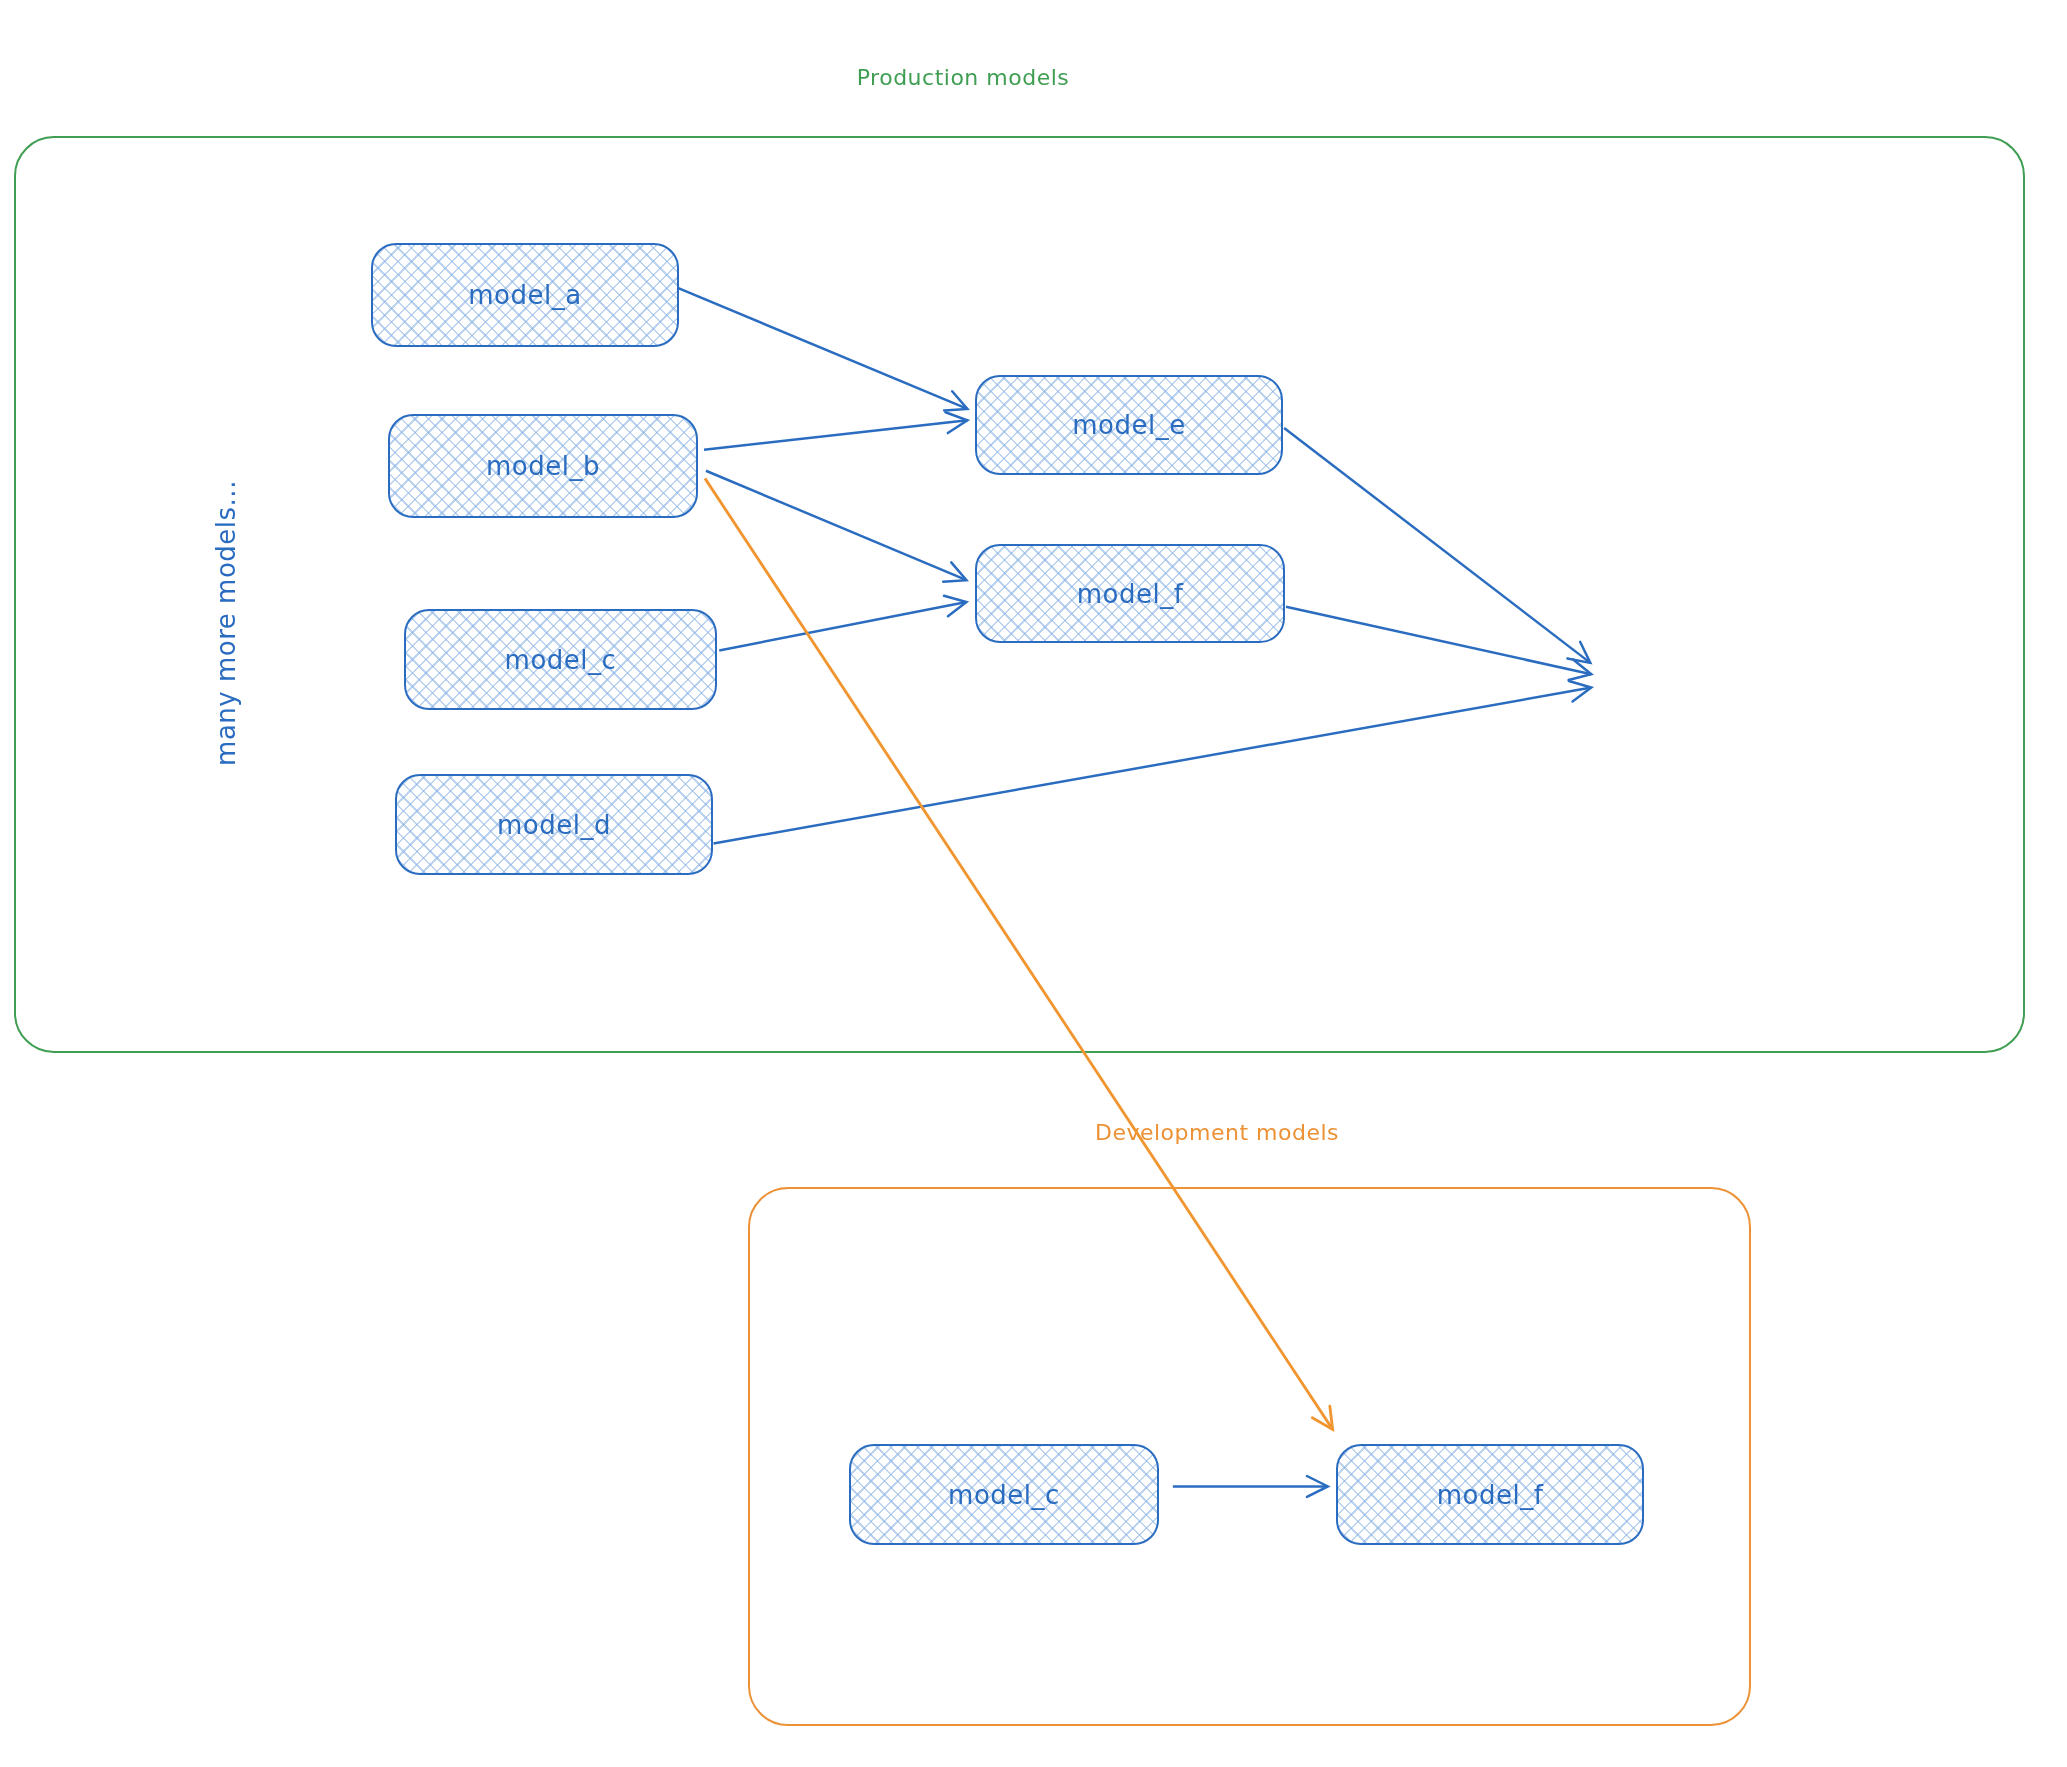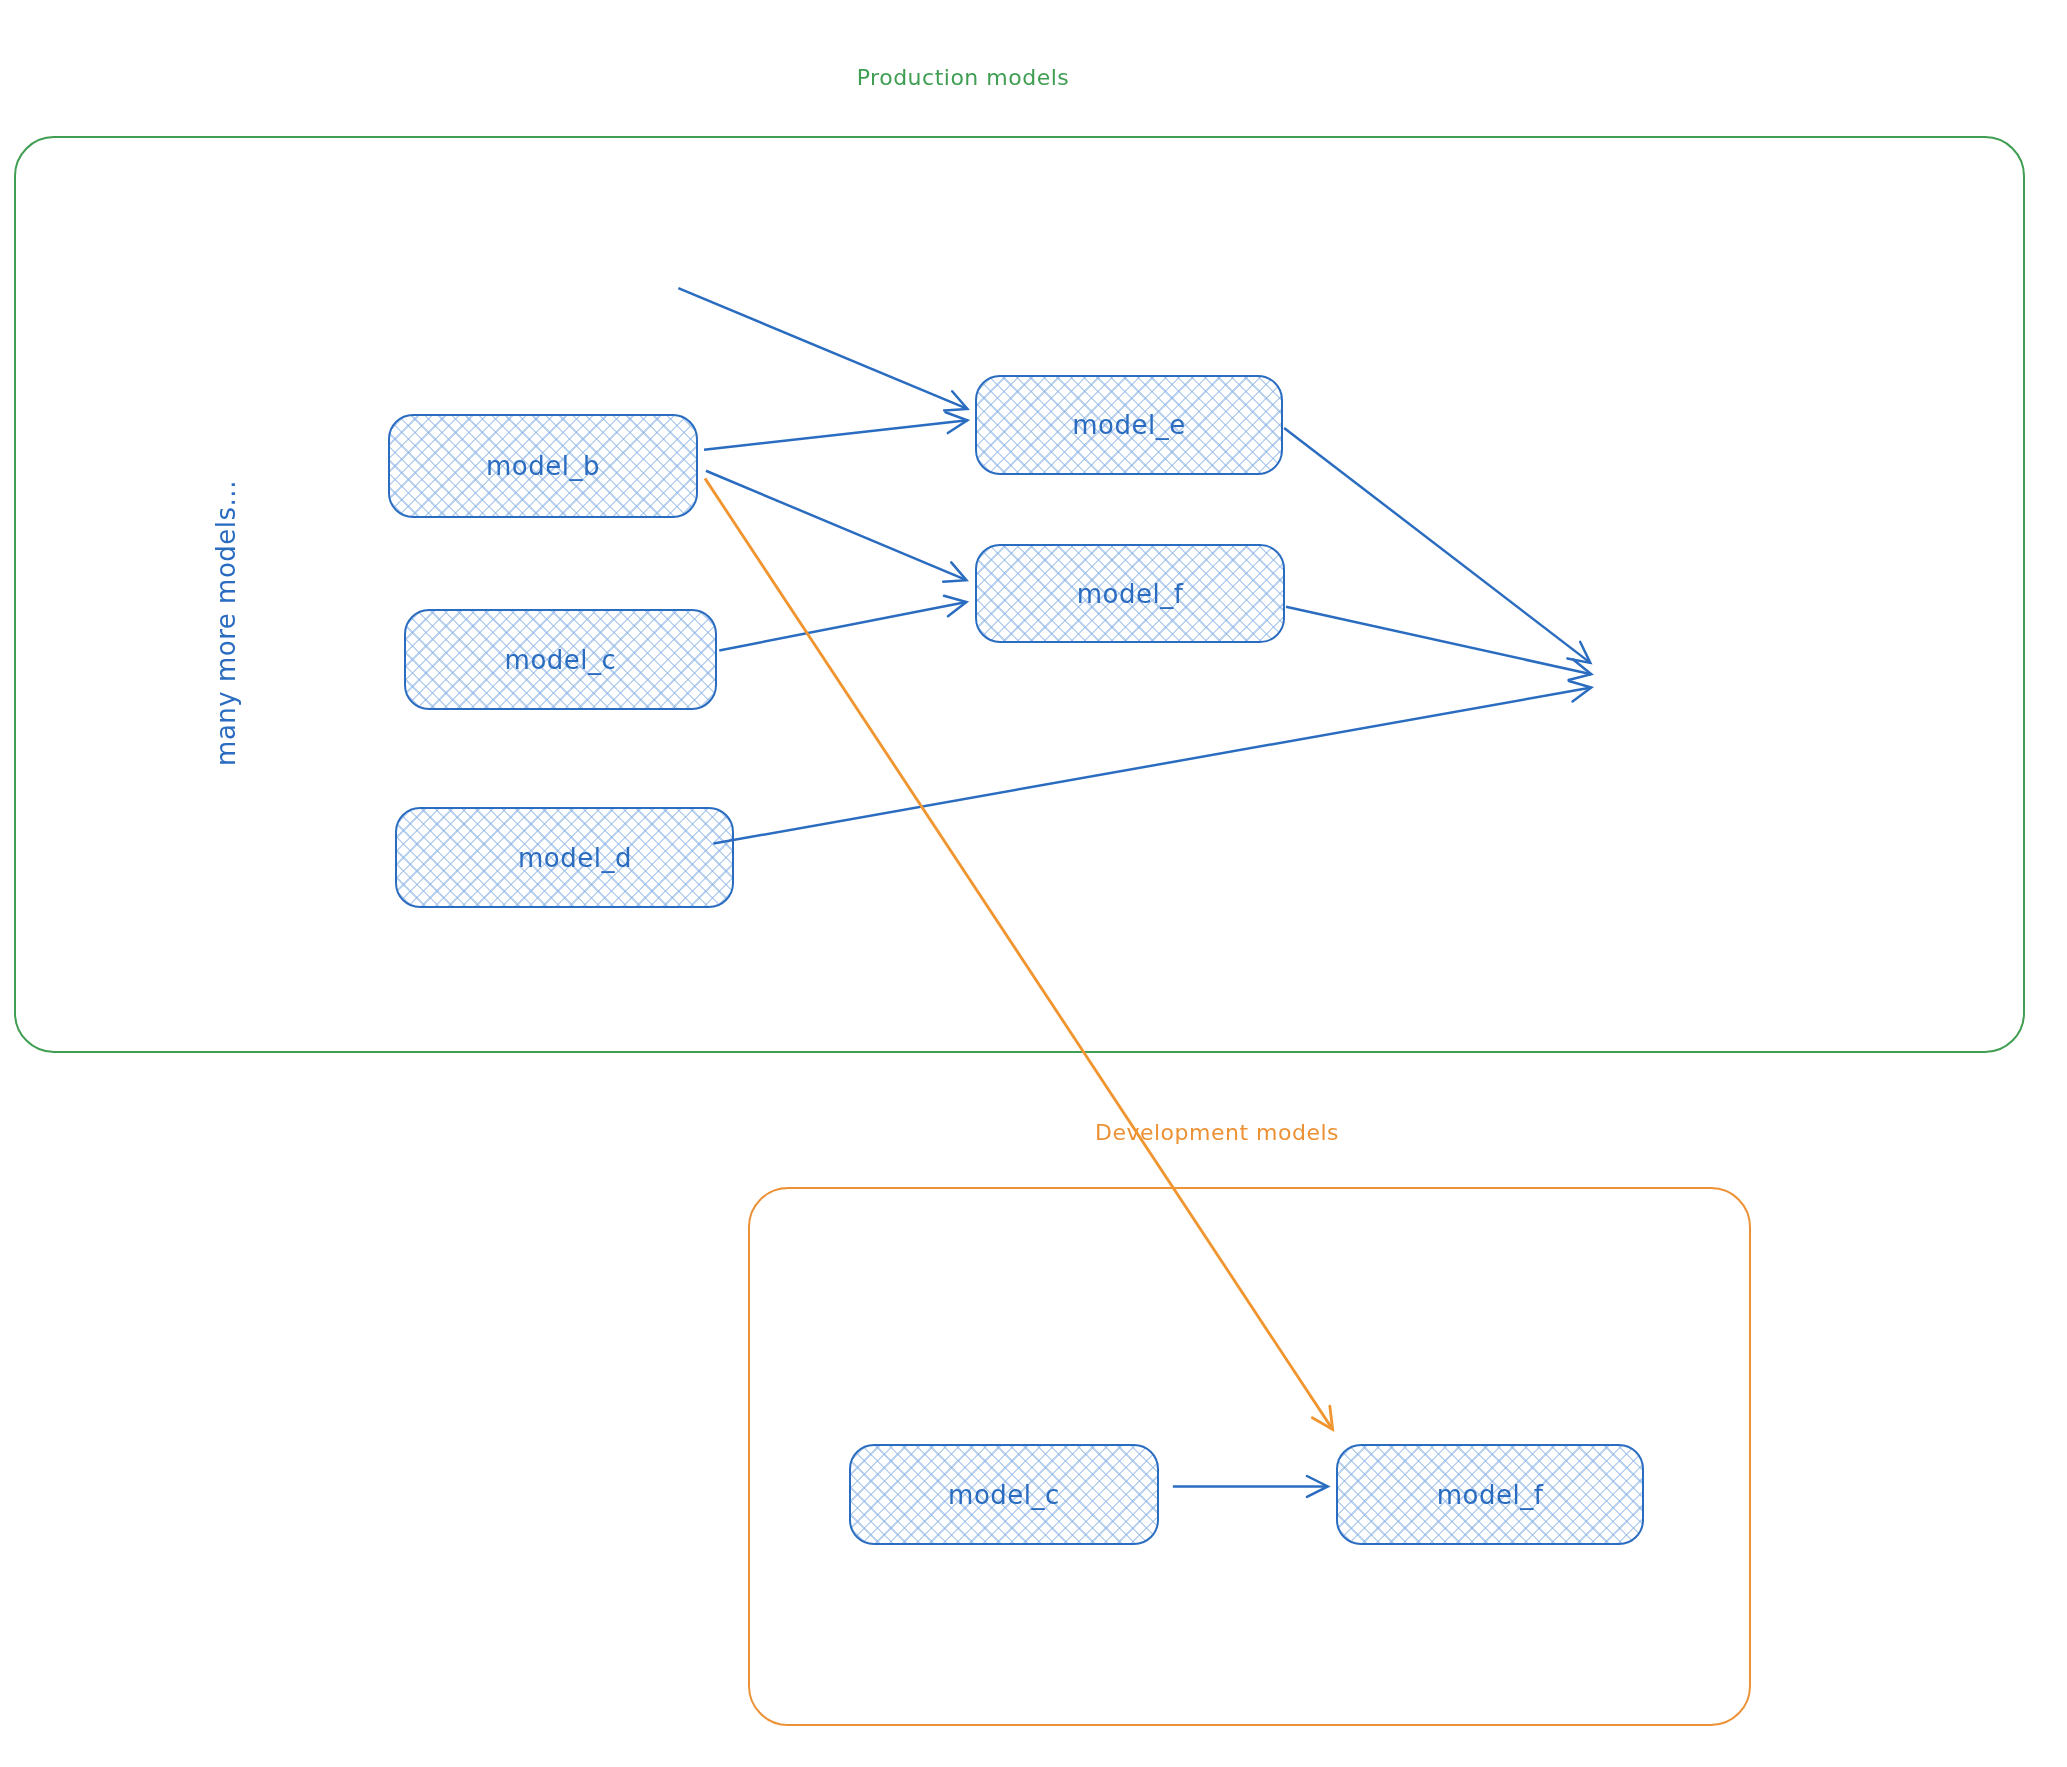--- a/index.html
+++ b/index.html
@@ -64,21 +64,21 @@
     font-size: 26px;
     letter-spacing: 0.5px;
     background-color: #ffffff;
     background-image:
       repeating-linear-gradient(45deg,  rgba(134,176,229,0.55) 0px, rgba(134,176,229,0.55) 1.7px, transparent 1.7px, transparent 9.5px),
       repeating-linear-gradient(135deg, rgba(134,176,229,0.55) 0px, rgba(134,176,229,0.55) 1.7px, transparent 1.7px, transparent 9.5px);
   }
   .node-a { left: 371px; top: 243px; width: 304px; height: 100px; }
   .node-b { left: 388px; top: 414px; width: 306px; height: 100px; }
   .node-c { left: 404px; top: 609px; width: 309px; height: 97px; }
-  .node-d { left: 395px; top: 807px; width: 314px; height: 97px; padding-left: 21px; }
+  .node-d { left: 395px; top: 774px; width: 314px; height: 97px; }
   .node-e { left: 975px; top: 359px; width: 304px; height: 96px; margin-top: 16px; }
   .node-f { left: 975px; top: 544px; width: 306px; height: 95px; }
   .node-g { left: 1596px; top: 628px; width: 306px; height: 95px; }
   .node-dev-c { left: 849px;  top: 1444px; width: 306px; height: 97px; }
   .node-dev-f { left: 1336px; top: 1444px; width: 304px; height: 97px; }
 
   
   .edges {
     position: absolute;
     left: 0; top: 0;
@@ -94,20 +94,21 @@
 <div class="canvas">
 
   <div class="group-title production">Production models</div>
   <div class="group-title development">Development models</div>
 
   <div class="group-box production"></div>
   <div class="group-box development"></div>
 
   <div class="side-label">many more models...</div>
 
+  <div class="node node-a">model_a</div>
   <div class="node node-b">model_b</div>
   <div class="node node-c">model_c</div>
   <div class="node node-d">model_d</div>
   <div class="node node-e">model_e</div>
   <div class="node node-f">model_f</div>
 
   <div class="node node-dev-c">model_c</div>
   <div class="node node-dev-f">model_f</div>
 
   <svg class="edges" viewBox="0 0 2174 1858" xmlns="http://www.w3.org/2000/svg">

